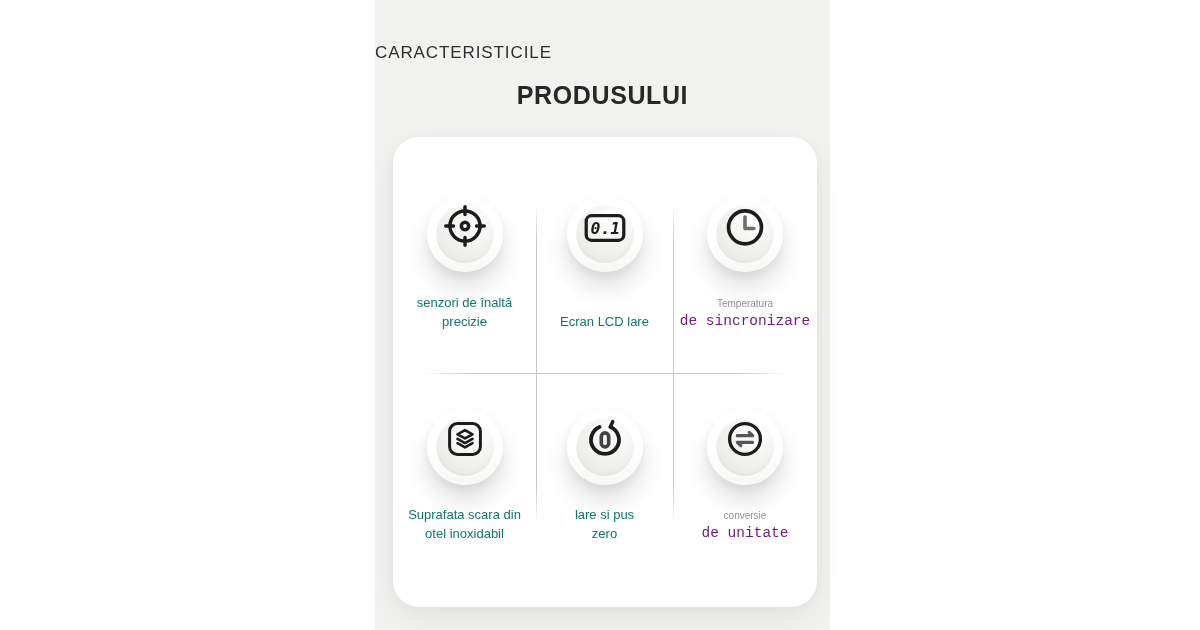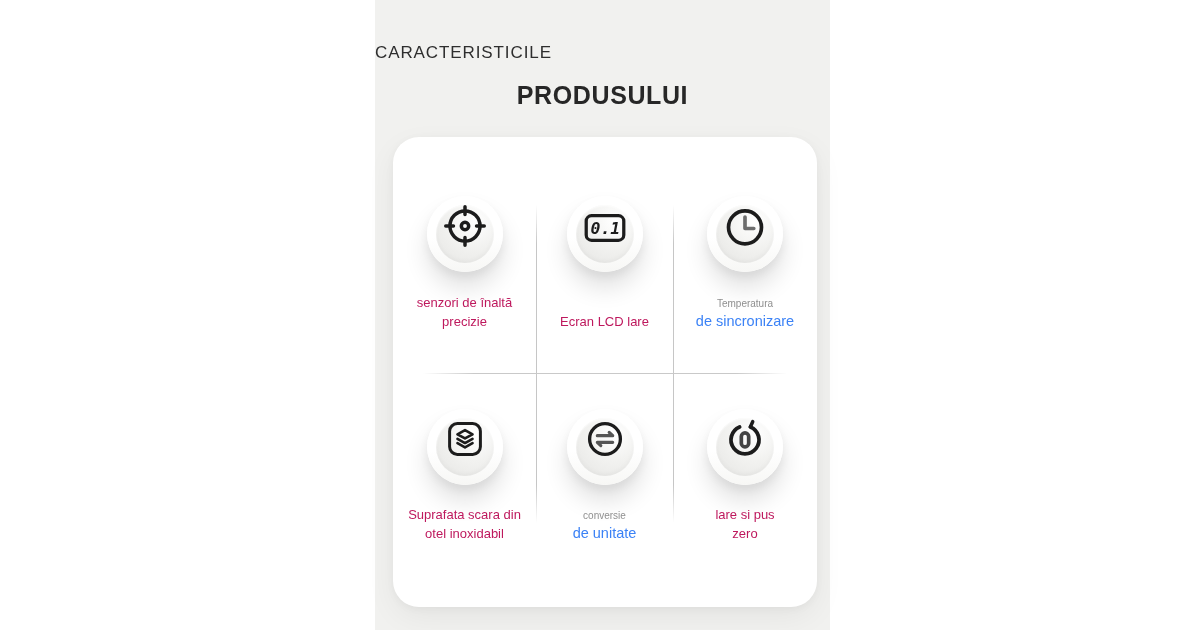--- a/index.html
+++ b/index.html
@@ -54,22 +54,22 @@
     width:58px;height:58px;border-radius:50%;
     background:radial-gradient(circle at 66% 28%, #ffffff 0%, #f2f2f0 46%, #e5e5e3 100%);
     box-shadow:inset 0 1px 2px rgba(255,255,255,0.9), inset 0 -2px 4px rgba(0,0,0,0.035);
     display:flex;align-items:flex-start;justify-content:center;
   }
   .caption{
     position:absolute;left:-6px;right:-6px;text-align:center;
   }
   .row1 .caption{bottom:42px;}
   .row2 .caption{bottom:64px;}
-  .cap-line{font-size:13px;line-height:19px;color:#be185d;}
-  .cap-big{font-size:14.5px;line-height:20px;color:#3b82f6;}
+  .cap-line{font-size:13px;line-height:19px;color:#0f766e;}
+  .cap-big{font-size:14.5px;line-height:20px;color:#701a75;font-family:Liberation Mono, monospace;}
   .cap-small{font-size:10px;line-height:14px;color:#8f8f8f;}
   svg{display:block;}
 </style>
 </head>
 <body>
 
 <div class="panel">
 
   <div class="title-line1">CARACTERISTICILE</div>
   <div class="title-line2">PRODUSULUI</div>
@@ -139,44 +139,44 @@
         </div>
         <div class="caption">
           <div class="cap-line">Suprafata scara din</div>
           <div class="cap-line">otel inoxidabil</div>
         </div>
       </div>
 
       <div class="cell row2">
         <div class="btn">
           <div class="btn-inner">
+            <svg width="42" height="42" viewBox="0 0 24 24" fill="none" stroke-linecap="round">
+              <path d="M15.1 5.1 A8 8 0 1 1 8.9 5.1" stroke="#1c1c1c" stroke-width="2.2"></path>
+              <path d="M16.4 2.1 L15.1 5" stroke="#1c1c1c" stroke-width="2"></path>
+              <rect x="9.9" y="8.5" width="4.2" height="8" rx="2.1" stroke="#434343" stroke-width="2.1"></rect>
+            </svg>
+          </div>
+        </div>
+        <div class="caption">
+          <div class="cap-line">lare si pus</div>
+          <div class="cap-line">zero</div>
+        </div>
+      </div>
+
+      <div class="cell row2">
+        <div class="btn">
+          <div class="btn-inner">
             <svg width="42" height="42" viewBox="0 0 24 24" fill="none" stroke-linecap="round" stroke-linejoin="round">
               <circle cx="12" cy="12" r="8.8" stroke="#1c1c1c" stroke-width="1.9"></circle>
               <path d="M7.6 10.1 H16.4 L14.4 8.2" stroke="#555555" stroke-width="1.8"></path>
               <path d="M16.4 13.9 H7.6 L9.6 15.8" stroke="#555555" stroke-width="1.8"></path>
             </svg>
           </div>
         </div>
         <div class="caption">
           <div class="cap-small">conversie</div>
           <div class="cap-big">de unitate</div>
         </div>
       </div>
 
-      <div class="cell row2">
-        <div class="btn">
-          <div class="btn-inner">
-            <svg width="42" height="42" viewBox="0 0 24 24" fill="none" stroke-linecap="round">
-              <path d="M15.1 5.1 A8 8 0 1 1 8.9 5.1" stroke="#1c1c1c" stroke-width="2.2"></path>
-              <path d="M16.4 2.1 L15.1 5" stroke="#1c1c1c" stroke-width="2"></path>
-              <rect x="9.9" y="8.5" width="4.2" height="8" rx="2.1" stroke="#434343" stroke-width="2.1"></rect>
-            </svg>
-          </div>
-        </div>
-        <div class="caption">
-          <div class="cap-line">lare si pus</div>
-          <div class="cap-line">zero</div>
-        </div>
-      </div>
-
     </div>
   </div>
 </div>
 
 </body></html>

